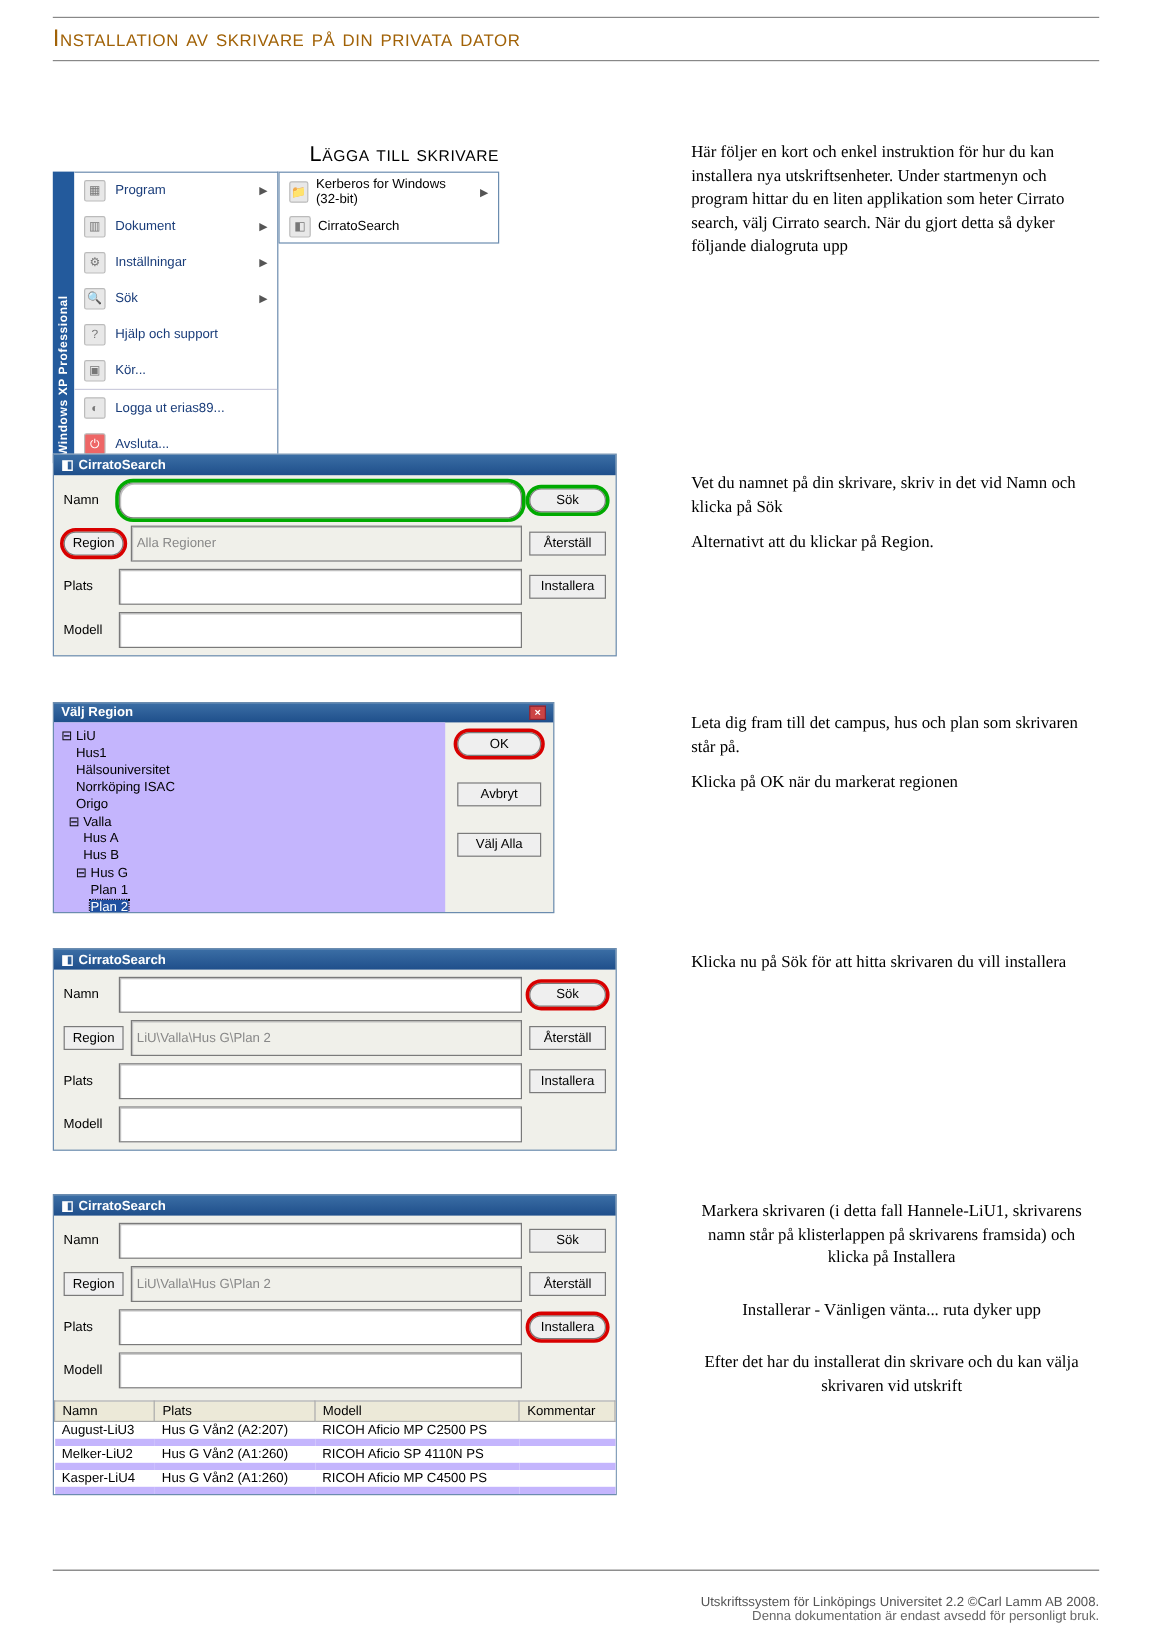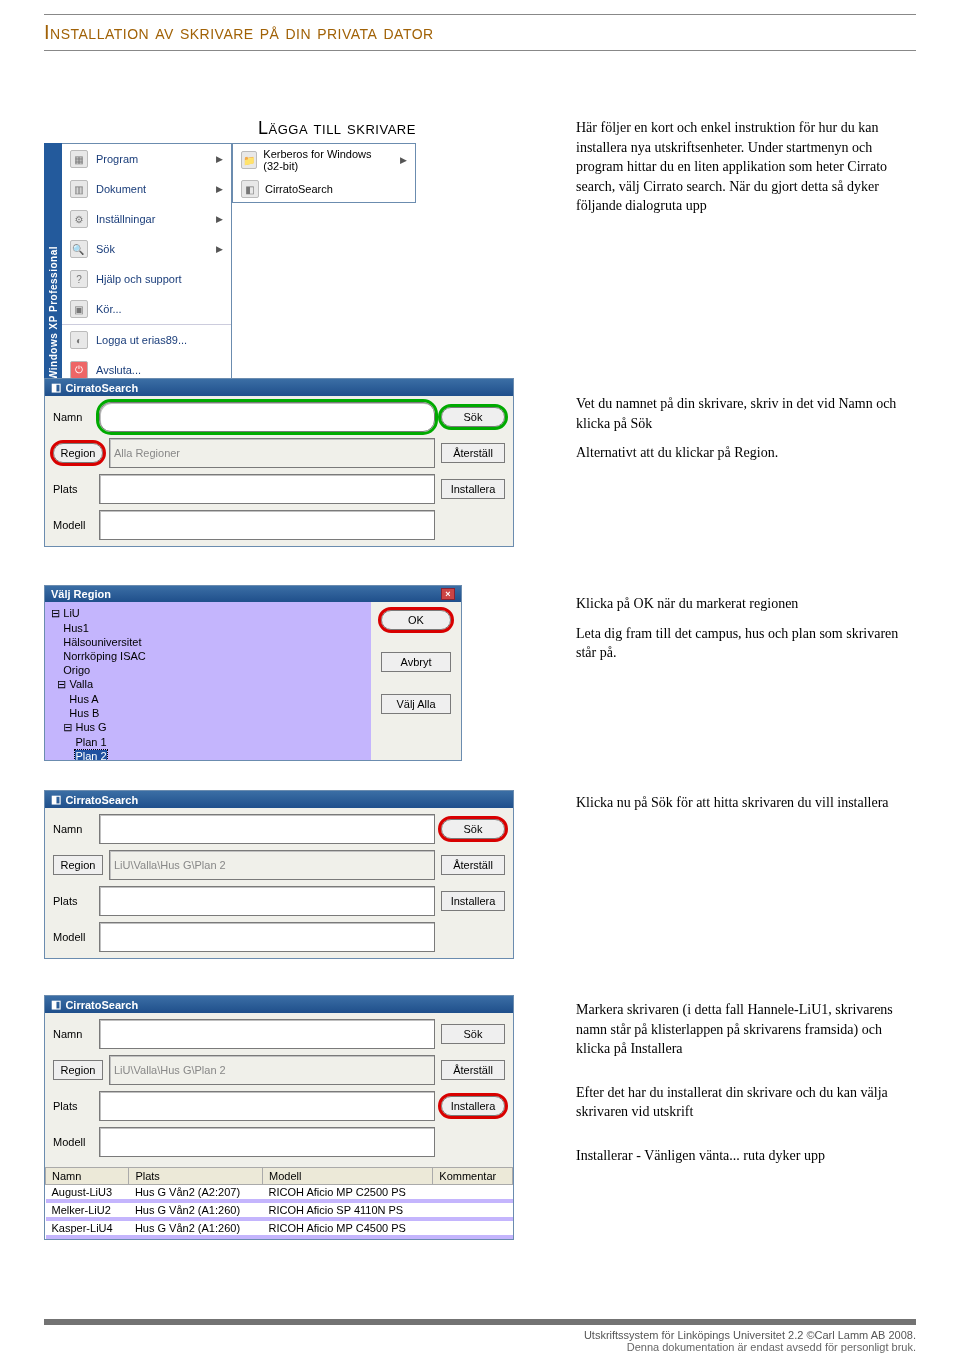--- a/index.html
+++ b/index.html
@@ -150,32 +150,32 @@
   .sm-subitem .sm-arrow { margin-left: auto; }
 
   
   .tree { font-family: Tahoma, Arial, sans-serif; font-size: 11px; padding: 4px 6px; background: #c4b5fd; }
   .tree-row { padding: 1px 0; white-space: pre; }
   .tree-row.sel span { background: #1f50a0; color: #fff; outline: 1px dotted #000; }
 
   
   .rtable { width: 100%; border-collapse: collapse; font-family: Tahoma, Arial, sans-serif; font-size: 11px; background: #fff; }
   .rtable th { background: #ece9d8; border: 1px solid #aaa; padding: 2px 6px; text-align: left; font-weight: normal; }
-  .rtable td { border-bottom: 4px solid #c4b5fd; padding: 1px 6px; }
+  .rtable td { border-bottom: 6px solid #c4b5fd; padding: 1px 6px; }
   .rtable tr.sel td { background: #1f50a0; color: #fff; }
 
   .footer {
     position: absolute;
     bottom: 8px; right: 44px; left: 44px;
-    border-top: 6px solid #737373;
+    border-top: 1px solid #737373;
     text-align: right;
     font-family: Arial, Helvetica, sans-serif;
     color: #666;
     font-size: 11px;
-    padding-top: 4px;
+    padding-top: 20px;
   }
   .footer .line1 { color: #555; }
 </style>
 </head>
 <body>
 
 <div class="page-header">
   <span>Installation av skrivare på din privata dator</span>
 </div>
 
@@ -184,30 +184,30 @@
 </div>
 
 <div class="rcol" style="top:118px;">
   <p>Här följer en kort och enkel instruktion för hur du kan installera nya utskriftsenheter. Under startmenyn och program hittar du en liten applikation som heter Cirrato search, välj Cirrato search. När du gjort detta så dyker följande dialogruta upp</p>
 </div>
 <div class="rcol" style="top:394px;">
   <p>Vet du namnet på din skrivare, skriv in det vid Namn och klicka på Sök</p>
   <p>Alternativt att du klickar på Region.</p>
 </div>
 <div class="rcol" style="top:594px;">
+  <p>Leta dig fram till det campus, hus och plan som skrivaren står på.</p>
   <p>Klicka på OK när du markerat regionen</p>
-  <p>Leta dig fram till det campus, hus och plan som skrivaren står på.</p>
 </div>
 <div class="rcol" style="top:793px;">
   <p>Klicka nu på Sök för att hitta skrivaren du vill installera</p>
 </div>
-<div class="rcol" style="top:1000px;">
+<div class="rcol" style="top:1000px;text-align:center;">
   <p>Markera skrivaren (i detta fall Hannele-LiU1, skrivarens namn står på klisterlappen på skrivarens framsida) och klicka på Installera</p>
+  <p style="margin-top:24px">Installerar - Vänligen vänta... ruta dyker upp</p>
   <p style="margin-top:24px">Efter det har du installerat din skrivare och du kan välja skrivaren vid utskrift</p>
-  <p style="margin-top:24px">Installerar - Vänligen vänta... ruta dyker upp</p>
 </div>
 
 <div class="start-menu" style="top:143px; left:44px;">
   <div class="sm-sidebar">
     <span>Windows XP Professional</span>
   </div>
   <div class="sm-items">
 
     <div class="sm-item">
       <span class="sm-icon">▦</span>

